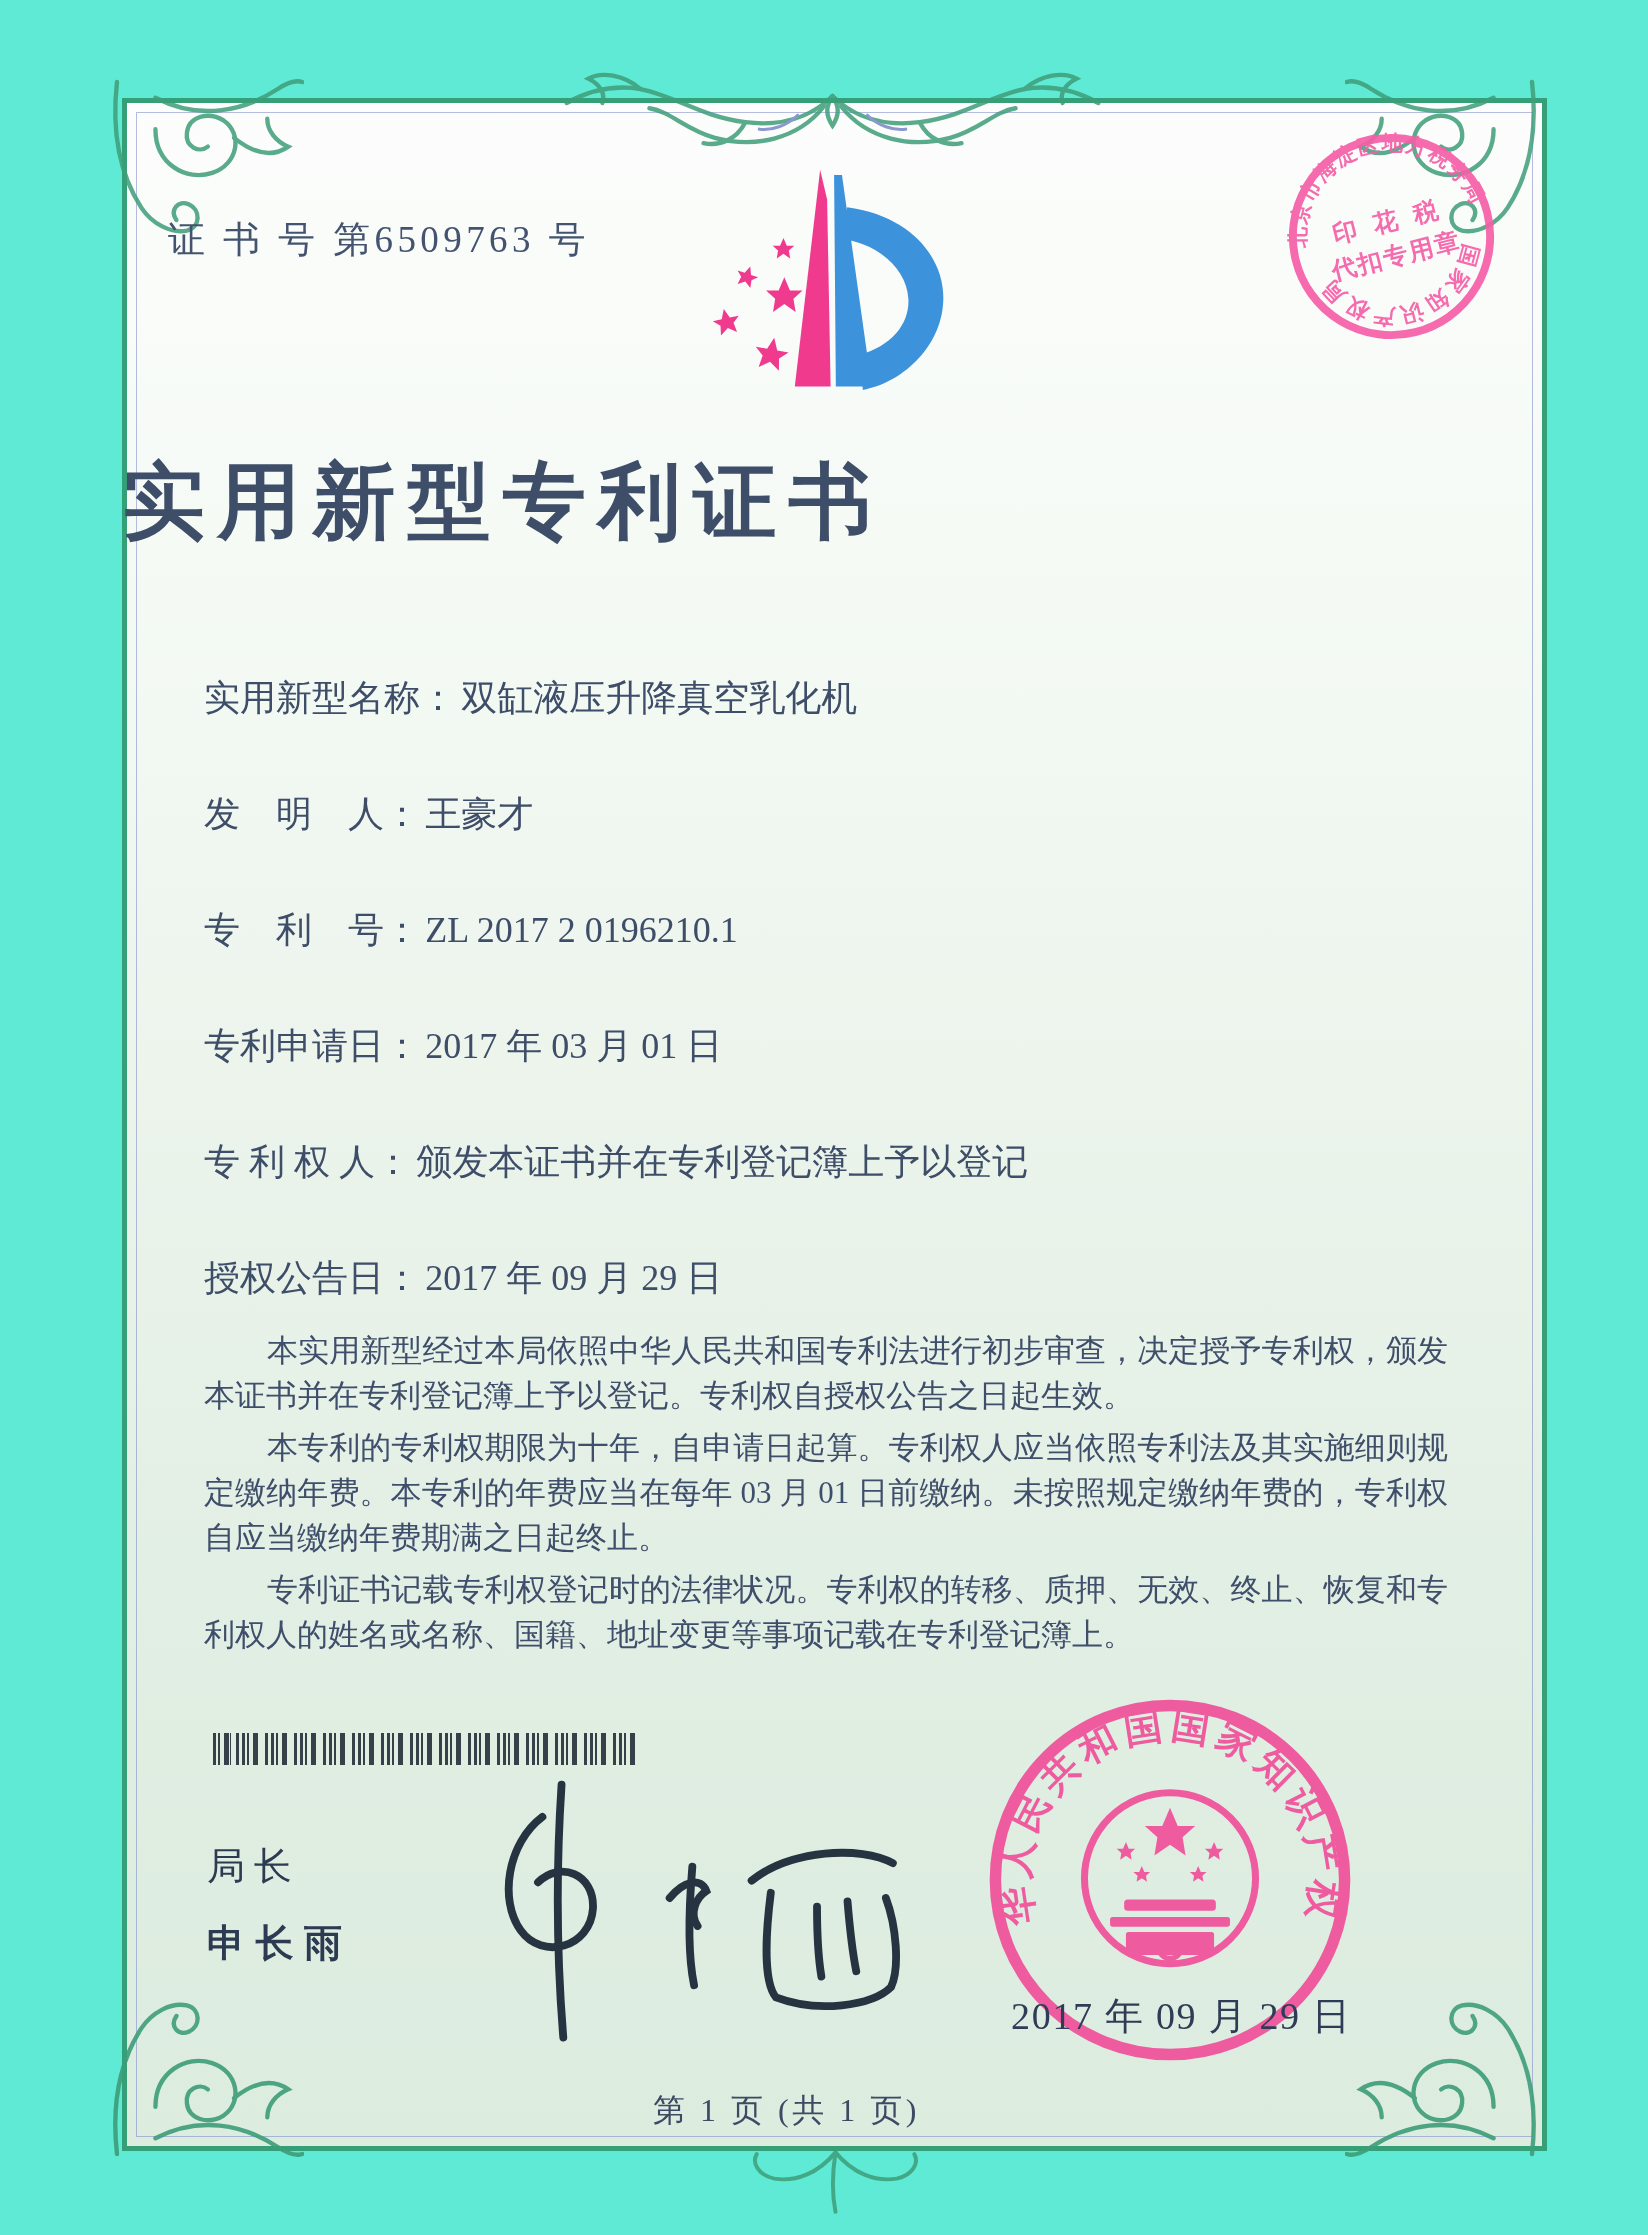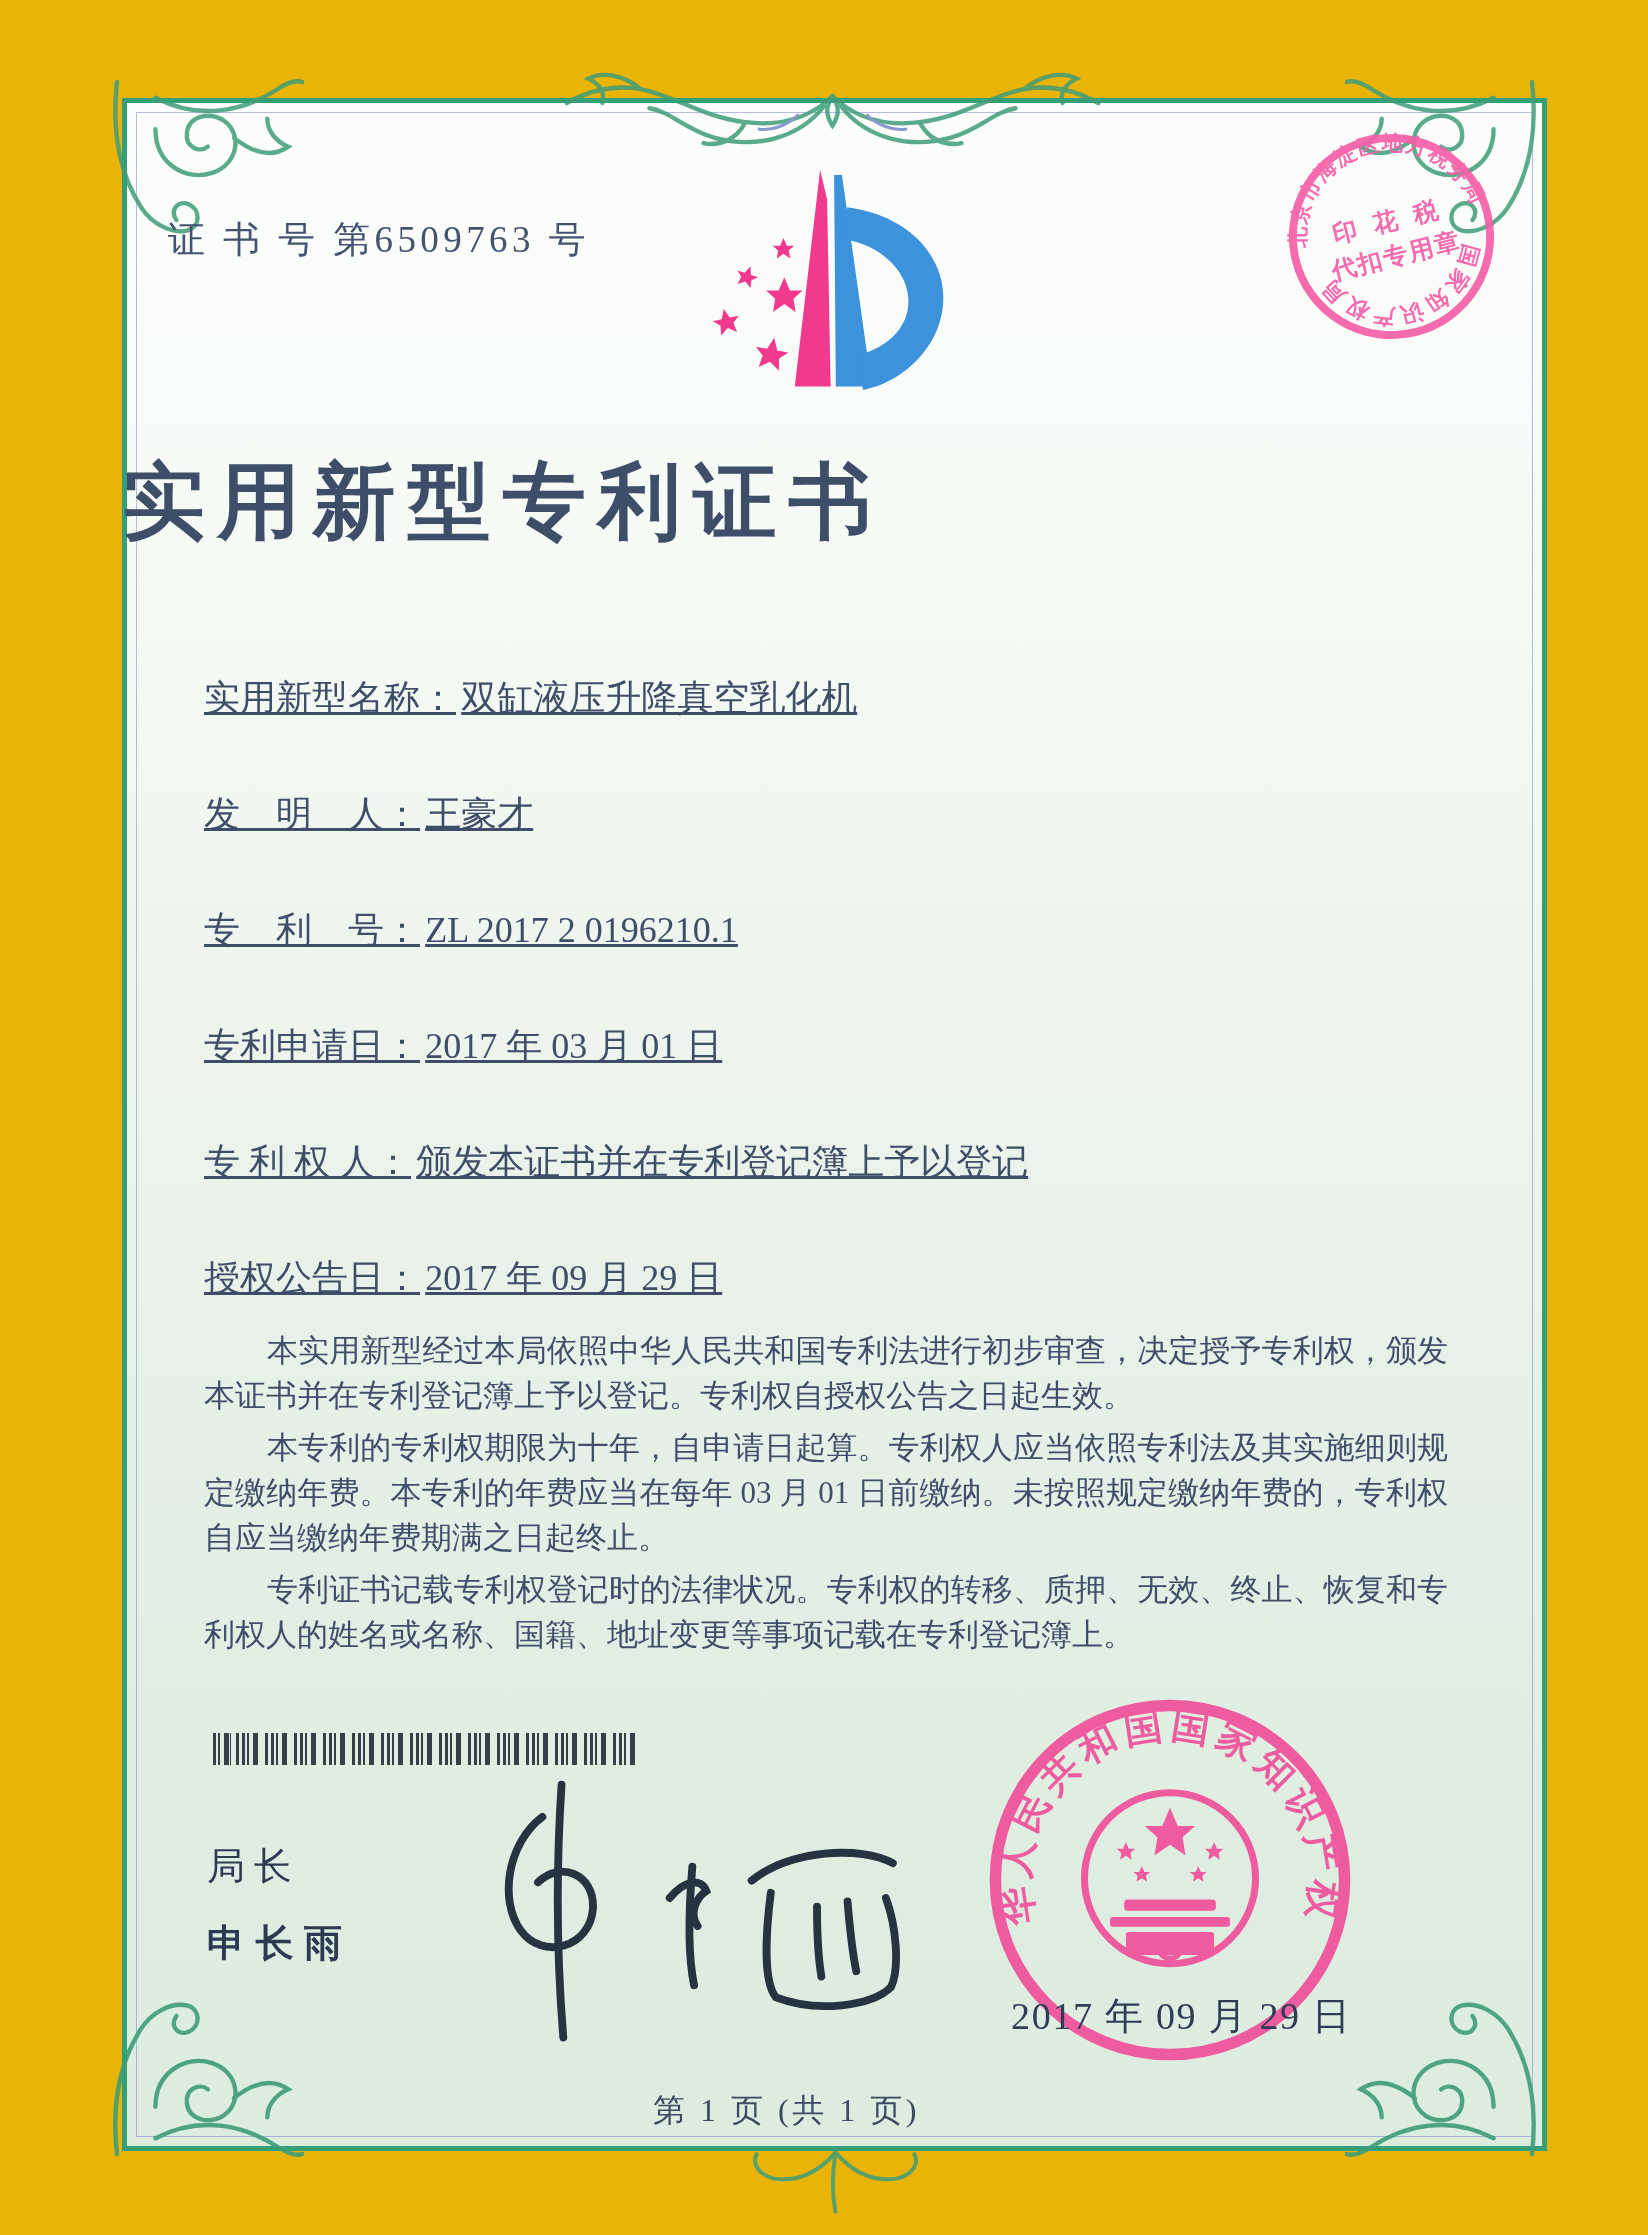--- a/index.html
+++ b/index.html
@@ -3,21 +3,21 @@
 <meta charset="utf-8">
 <style>
   :root{
     --frame-green:#35a077; --frame-blue:#7887c8; --logo-pink:#ef3a8e; --logo-blue:#3d92dc;
     --stamp-pink:#f55fa7; --seal-pink:#f0519b; --ink:#3e4d68; --ink-dark:#2d3b52; --barcode:#1e2933;
   }
   html,body{margin:0;padding:0;}
   body{background:#e9ebe7;}
   .page{
     position:relative; width:1648px; height:2236px; overflow:hidden;
-    background:#eab308;
+    background:#5eead4;
     font-family:"Liberation Serif","DejaVu Serif",serif;
     color:var(--ink);
   }
   .frame-outer{
     position:absolute; left:122px; top:98px; width:1425px; height:2053px;
     border:5.2px solid var(--frame-green); box-sizing:border-box;
     background:linear-gradient(180deg,#fcfdfc 0%,#f5faf5 22%,#ecf4ec 48%,#e2efe4 72%,#dcecdf 100%);
   }
   .frame-inner{
     position:absolute; left:136px; top:112px; width:1397px; height:2025px;
@@ -25,21 +25,21 @@
   }
   .cert-number{
     position:absolute; left:168px; top:215px; font-size:37px; letter-spacing:4.4px;
     color:#44536f;
   }
   .title{
     position:absolute; left:122px; width:1425px; top:447px; text-align:left;
     font-size:83px; font-weight:bold; letter-spacing:12.2px; color:#3e4d68; white-space:nowrap;
   }
   .fields{position:absolute; left:204px; top:674px; width:1249px;}
-  .field-row{height:45px; margin-bottom:71px; font-size:36px; white-space:nowrap;text-decoration:underline;}
+  .field-row{height:45px; margin-bottom:71px; font-size:36px; white-space:nowrap;}
   .field-label{color:var(--ink);}
   .field-value{color:var(--ink); margin-left:5.2px;}
   .paras{
     position:absolute; left:204px; top:1328px; width:1244px;
     font-size:31px; line-height:45px; text-align:justify; color:#3f4e6a;
   }
   .paras p{margin:0 0 7px 0; text-indent:63px;}
   .barcode{
     position:absolute; left:213px; top:1733px; width:426px; height:32px;
     background:repeating-linear-gradient(90deg,

